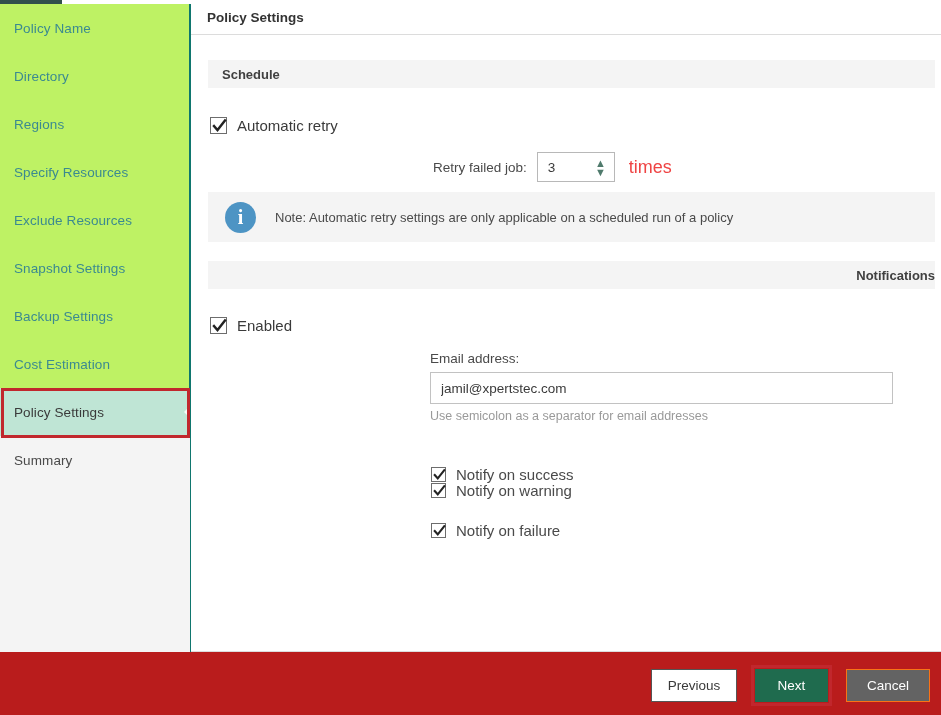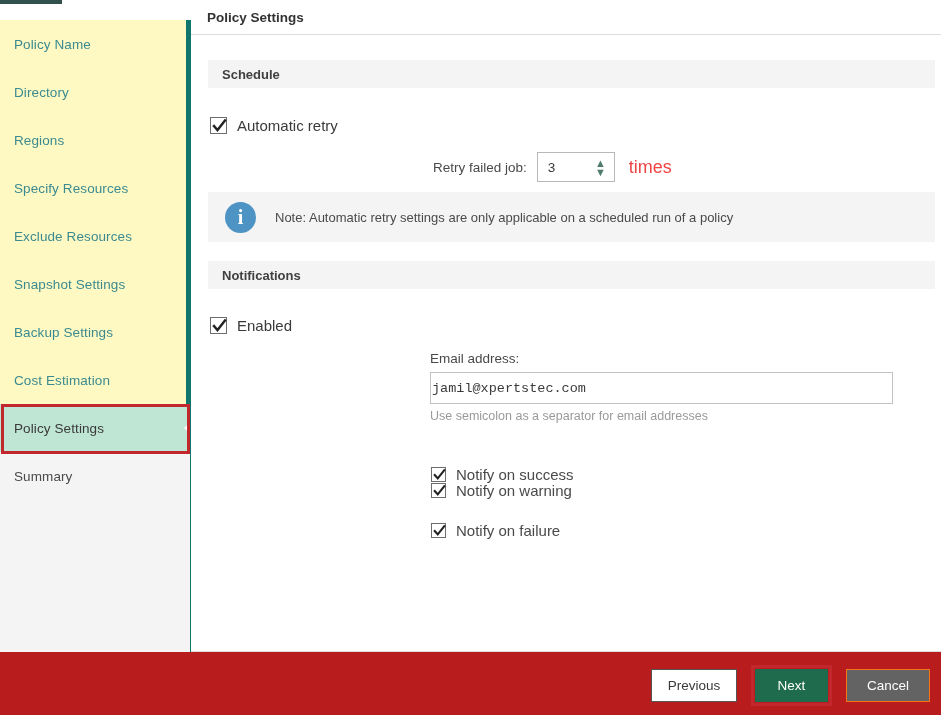--- a/index.html
+++ b/index.html
@@ -18,24 +18,24 @@
 
   
   .top-accent {
     position: absolute; left: 0; top: 0;
     width: 62px; height: 4px;
     background: #32514c;
   }
 
   
   .sidebar {
-    position: absolute; left: 0; top: 20px;
+    position: absolute; left: 0; top: 4px;
     width: 191px; height: 648px;
-    background: #fef9c3;
-    border-right: 5px solid #0f766e;
+    background: #bef264;
+    border-right: 2px solid #0f766e;
   }
   .sidebar-lower-bg {
     position: absolute; left: 0; top: 430px;
     width: 190px; height: 222px;
     background: #f4f4f4;
   }
   .nav-list {
     position: absolute; left: 0; top: 0; width: 190px;
   }
   .nav-item {
@@ -214,24 +214,24 @@
     left: 239px; top: 351px;
     font-size: 13.5px;
     color: #4a4a4a;
   }
   .email-input {
     position: absolute;
     left: 239px; top: 372px;
     width: 463px; height: 32px;
     border: 1px solid #c2c2c2;
     background: #ffffff;
-    font-family: Liberation Mono, monospace;
+    font-family: Liberation Sans, sans-serif;
     font-size: 13.5px;
     color: #3a3a3a;
-    padding: 0 1px;
+    padding: 0 10px;
     outline: none;
   }
   .email-hint {
     position: absolute;
     left: 239px; top: 409px;
     font-size: 12.5px;
     color: #9a9a9a;
   }
 
   
@@ -358,21 +358,21 @@
       <span class="units">times</span>
     </div>
 
     <div class="note-box">
       <span class="info-icon">
         <span class="glyph">i</span>
       </span>
       <span class="note-text">Note: Automatic retry settings are only applicable on a scheduled run of a policy</span>
     </div>
 
-    <div class="section-head" style="top:261px;">
+    <div class="section-head" style="top:261px;justify-content:flex-end;">
       <span>Notifications</span>
     </div>
 
     <div class="check-row" style="left:19px; top:317px;">
       <span class="cbox">
         <svg width="15" height="16" viewBox="0 0 15 16">
           <path d="M2 8 L5.5 12 L13 2.5" stroke="#222222" stroke-width="2.4" fill="none" stroke-linecap="square"></path>
         </svg>
       </span>
       <span class="check-label dark">Enabled</span>

